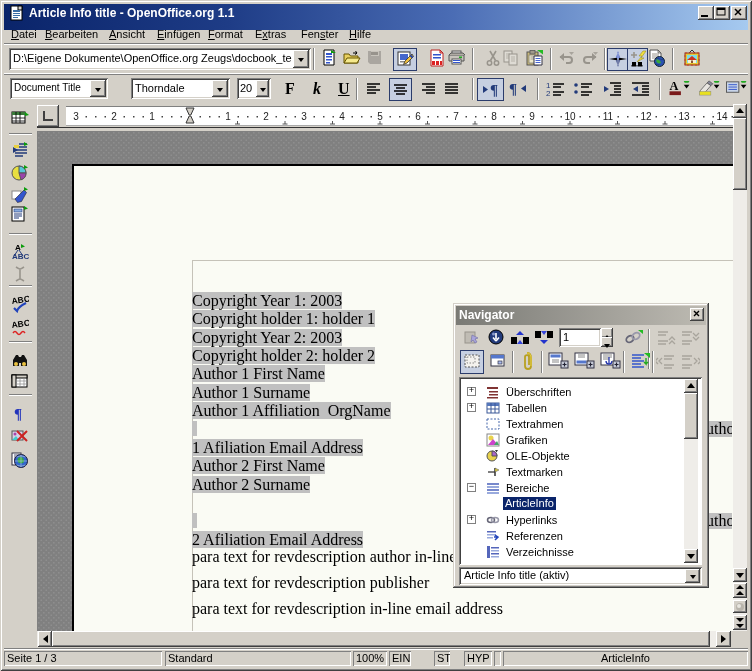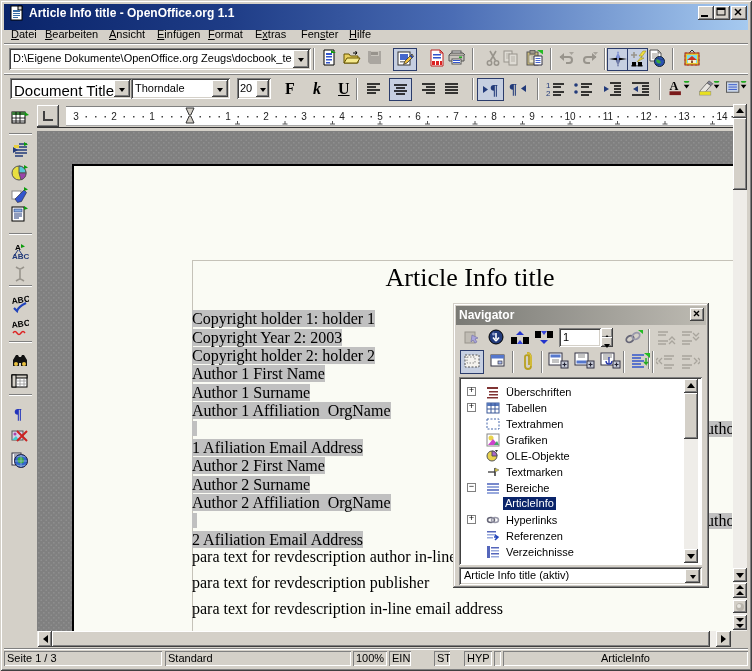--- a/index.html
+++ b/index.html
@@ -199,21 +199,21 @@
       <rect x="2" y="4" width="14" height="12" fill="none" stroke="#cc4422" stroke-width="1" stroke-dasharray="2 2"></rect>
       <rect x="4" y="6" width="10" height="8" fill="#7adce8"></rect>
       <path d="M5 14 L5 11 L9 8 L13 11 L13 14 Z" fill="#f8f0d8"></path>
       <path d="M4 11 L9 7 L14 11 Z" fill="#cc3322"></path>
       <rect x="8" y="11.5" width="2" height="2.5" fill="#885533"></rect>
     </svg>
 </div>
 <div class="sepline-h" style="top:73px;border-top-color:#fff;border-bottom-color:#808080;"></div>
 
 <div class="toolbar" id="tb2" style="top:75px">
-  <div class="fieldbox" style="left:6px;top:3px;width:122px;height:21px;font-size:15px">
+  <div class="fieldbox" style="left:6px;top:3px;width:98px;height:21px;font-size:10px">
     <div class="abs" style="left:4px;top:4px">Document Title</div>
     <div class="combobtn" style="right:2px;top:2px;width:16px;height:17px"></div>
   </div>
   <div class="fieldbox" style="left:127px;top:3px;width:99px;height:21px;font-size:11px">
     <div class="abs" style="left:4px;top:4px">Thorndale</div>
     <div class="combobtn" style="right:2px;top:2px;width:16px;height:17px"></div>
   </div>
   <div class="fieldbox" style="left:233px;top:3px;width:34px;height:21px;font-size:11px">
     <div class="abs" style="left:3px;top:4px">20</div>
     <div class="combobtn" style="right:2px;top:2px;width:13px;height:17px"></div>
@@ -471,33 +471,32 @@
           <rect x="1" y="1" width="1.6" height="1.6" fill="#8E8E8E"></rect>
           <rect x="3.5" y="3.5" width="1.6" height="1.6" fill="#8E8E8E"></rect>
         </pattern>
       </defs>
       <rect width="696" height="500" fill="url(#dth)"></rect>
     </svg>
 
   <div class="abs" style="left:35px;top:33px;width:661px;height:467px;background:#FAFBF4;border-left:2px solid #000;border-top:2px solid #000"></div>
 
   <div class="abs" style="left:155px;top:129px;width:542px;height:371px;border-left:1px solid #C5C2B8;border-top:1px solid #C5C2B8"></div>
-  <div class="doc-line" style="left:155px;top:134px;width:556px;text-align:center;font-size:26px;line-height:26px;height:26px">Article Info title</div>
+  <div class="doc-line" style="left:155px;top:162px"><span class="gbg">Copyright Year 1: 2003</span></div>
   <div class="doc-line" style="left:155px;top:180.4px"><span class="gbg">Copyright holder 1: holder 1</span></div>
   <div class="doc-line" style="left:155px;top:198.7px"><span class="gbg">Copyright Year 2: 2003</span></div>
   <div class="doc-line" style="left:155px;top:217.1px"><span class="gbg">Copyright holder 2: holder 2</span></div>
   <div class="doc-line" style="left:155px;top:235.4px"><span class="gbg">Author 1 First Name</span></div>
   <div class="doc-line" style="left:155px;top:253.7px"><span class="gbg">Author 1 Surname</span></div>
   <div class="doc-line" style="left:155px;top:272.1px"><span class="gbg">Author 1 Affiliation&nbsp; OrgName</span></div>
   <div class="abs gbg" style="left:155px;top:290.4px;width:5px;height:15px"></div>
   <div class="doc-line gbg" style="left:666px;top:290.4px;width:29px;height:16px;overflow:hidden;text-indent:3px">utho</div>
   <div class="doc-line" style="left:155px;top:308.8px"><span class="gbg">1 Afiliation Email Address</span></div>
   <div class="doc-line" style="left:155px;top:327.1px"><span class="gbg">Author 2 First Name</span></div>
   <div class="doc-line" style="left:155px;top:345.5px"><span class="gbg">Author 2 Surname</span></div>
-  <div class="doc-line" style="left:155px;top:363.8px"><span class="gbg">Author 2 Affiliation&nbsp; OrgName</span></div>
   <div class="abs gbg" style="left:155px;top:382.2px;width:5px;height:15px"></div>
   <div class="doc-line gbg" style="left:666px;top:382.2px;width:29px;height:16px;overflow:hidden;text-indent:3px">utho</div>
   <div class="doc-line" style="left:155px;top:400.5px"><span class="gbg">2 Afiliation Email Address</span></div>
   <div class="doc-line" style="left:155px;top:418px">para text for revdescription author in-line email address</div>
   <div class="doc-line" style="left:155px;top:444px">para text for revdescription publisher</div>
   <div class="doc-line" style="left:155px;top:470px">para text for revdescription in-line email address</div>
 </div>
 
 <div class="abs" id="vscroll" style="left:733px;top:104px;width:14px;height:543px;background:#EFEDE9">
   <div class="sbbtn" style="left:0;top:0;width:14px;height:14px"><svg width="14" height="14">

